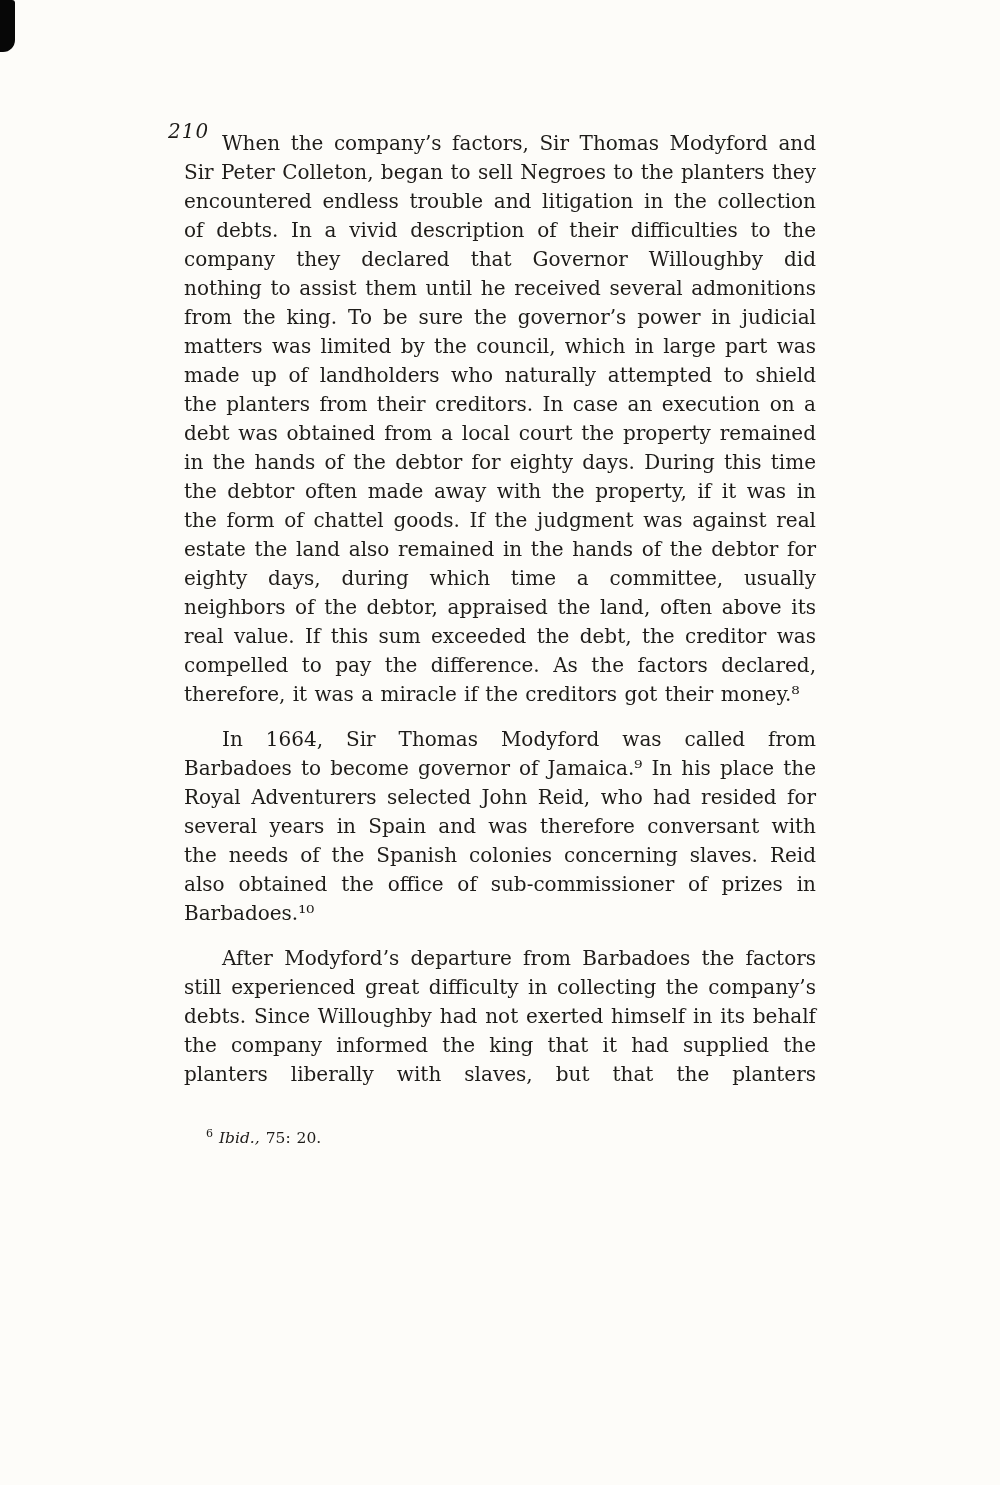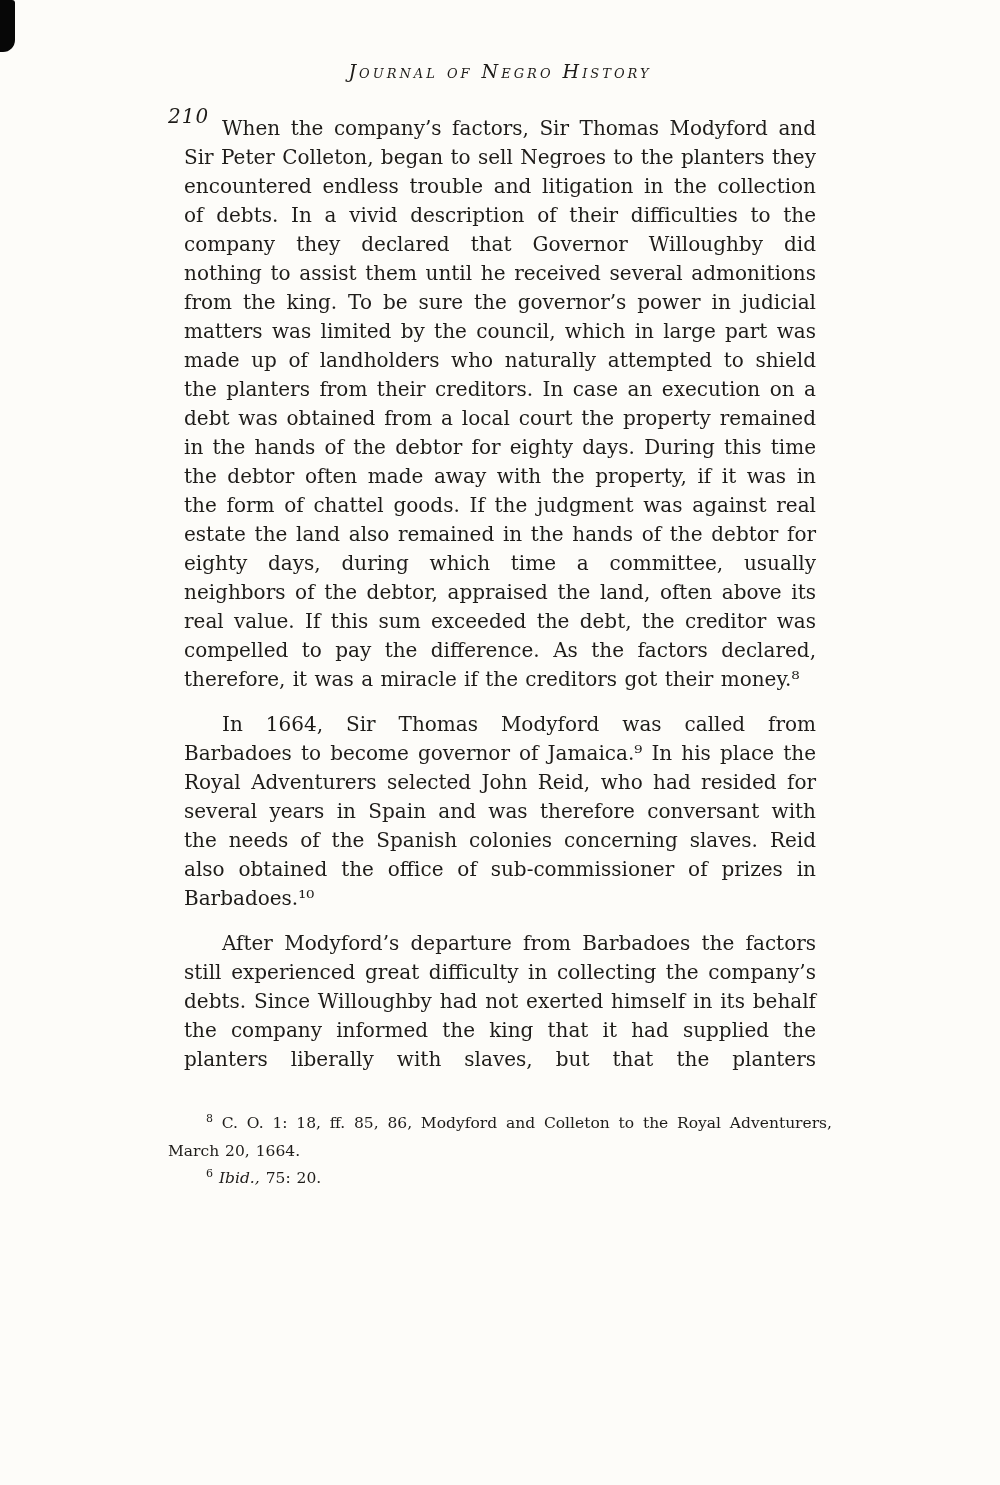--- a/index.html
+++ b/index.html
@@ -24,21 +24,21 @@
     position: absolute;
     left: 0;
     top: 0;
     width: 15px;
     height: 52px;
     background: #070707;
     border-radius: 0 3px 12px 0;
   }
   .page-header {
     position: relative;
-    margin: 0 168px;
+    margin: 15px 168px;
     padding-top: 60px;
     height: 26px;
     font-style: italic;
   }
   .page-number {
     position: absolute;
     left: 0;
     top: 104px;
     font-size: 20px;
     letter-spacing: 1px;
@@ -87,34 +87,29 @@
 </style>
 </head>
 <body>
 
 <div class="page">
 
   <div class="scan-artifact"></div>
 
   <header class="page-header">
     <span class="page-number">210</span>
-    <span class="journal-title">Journal of Negro History</span>
   </header>
 
   <main class="body-text">
     <p class="para">When the company’s factors, Sir Thomas Modyford and Sir Peter Colleton, began to sell Negroes to the planters they encountered endless trouble and litigation in the collection of debts. In a vivid description of their difficulties to the company they declared that Governor Willoughby did nothing to assist them until he received several admonitions from the king. To be sure the governor’s power in judicial matters was limited by the council, which in large part was made up of landholders who naturally attempted to shield the planters from their creditors. In case an execution on a debt was obtained from a local court the property remained in the hands of the debtor for eighty days. During this time the debtor often made away with the property, if it was in the form of chattel goods. If the judgment was against real estate the land also remained in the hands of the debtor for eighty days, during which time a committee, usually neighbors of the debtor, appraised the land, often above its real value. If this sum exceeded the debt, the creditor was compelled to pay the difference. As the factors declared, therefore, it was a miracle if the creditors got their money.⁸</p>
     <p class="para">In 1664, Sir Thomas Modyford was called from Barbadoes to become governor of Jamaica.⁹ In his place the Royal Adventurers selected John Reid, who had resided for several years in Spain and was therefore conversant with the needs of the Spanish colonies concerning slaves. Reid also obtained the office of sub-commissioner of prizes in Barbadoes.¹⁰</p>
     <p class="para para-continues">After Modyford’s departure from Barbadoes the factors still experienced great difficulty in collecting the company’s debts. Since Willoughby had not exerted himself in its behalf the company informed the king that it had supplied the planters liberally with slaves, but that the planters</p>
   </main>
 
   <footer class="footnotes">
     <p class="footnote">
-      <sup>8</sup>
-      <span>C. O. 1: 18, ff. 85, 86, Modyford and Colleton to the Royal Adventurers, March 20, 1664.</span>
-    </p>
-    <p class="footnote">
       <sup>6</sup>
       <em>Ibid.,</em>
       <span>75: 20.</span>
     </p>
   </footer>
 
 </div>
 
 </body></html>

